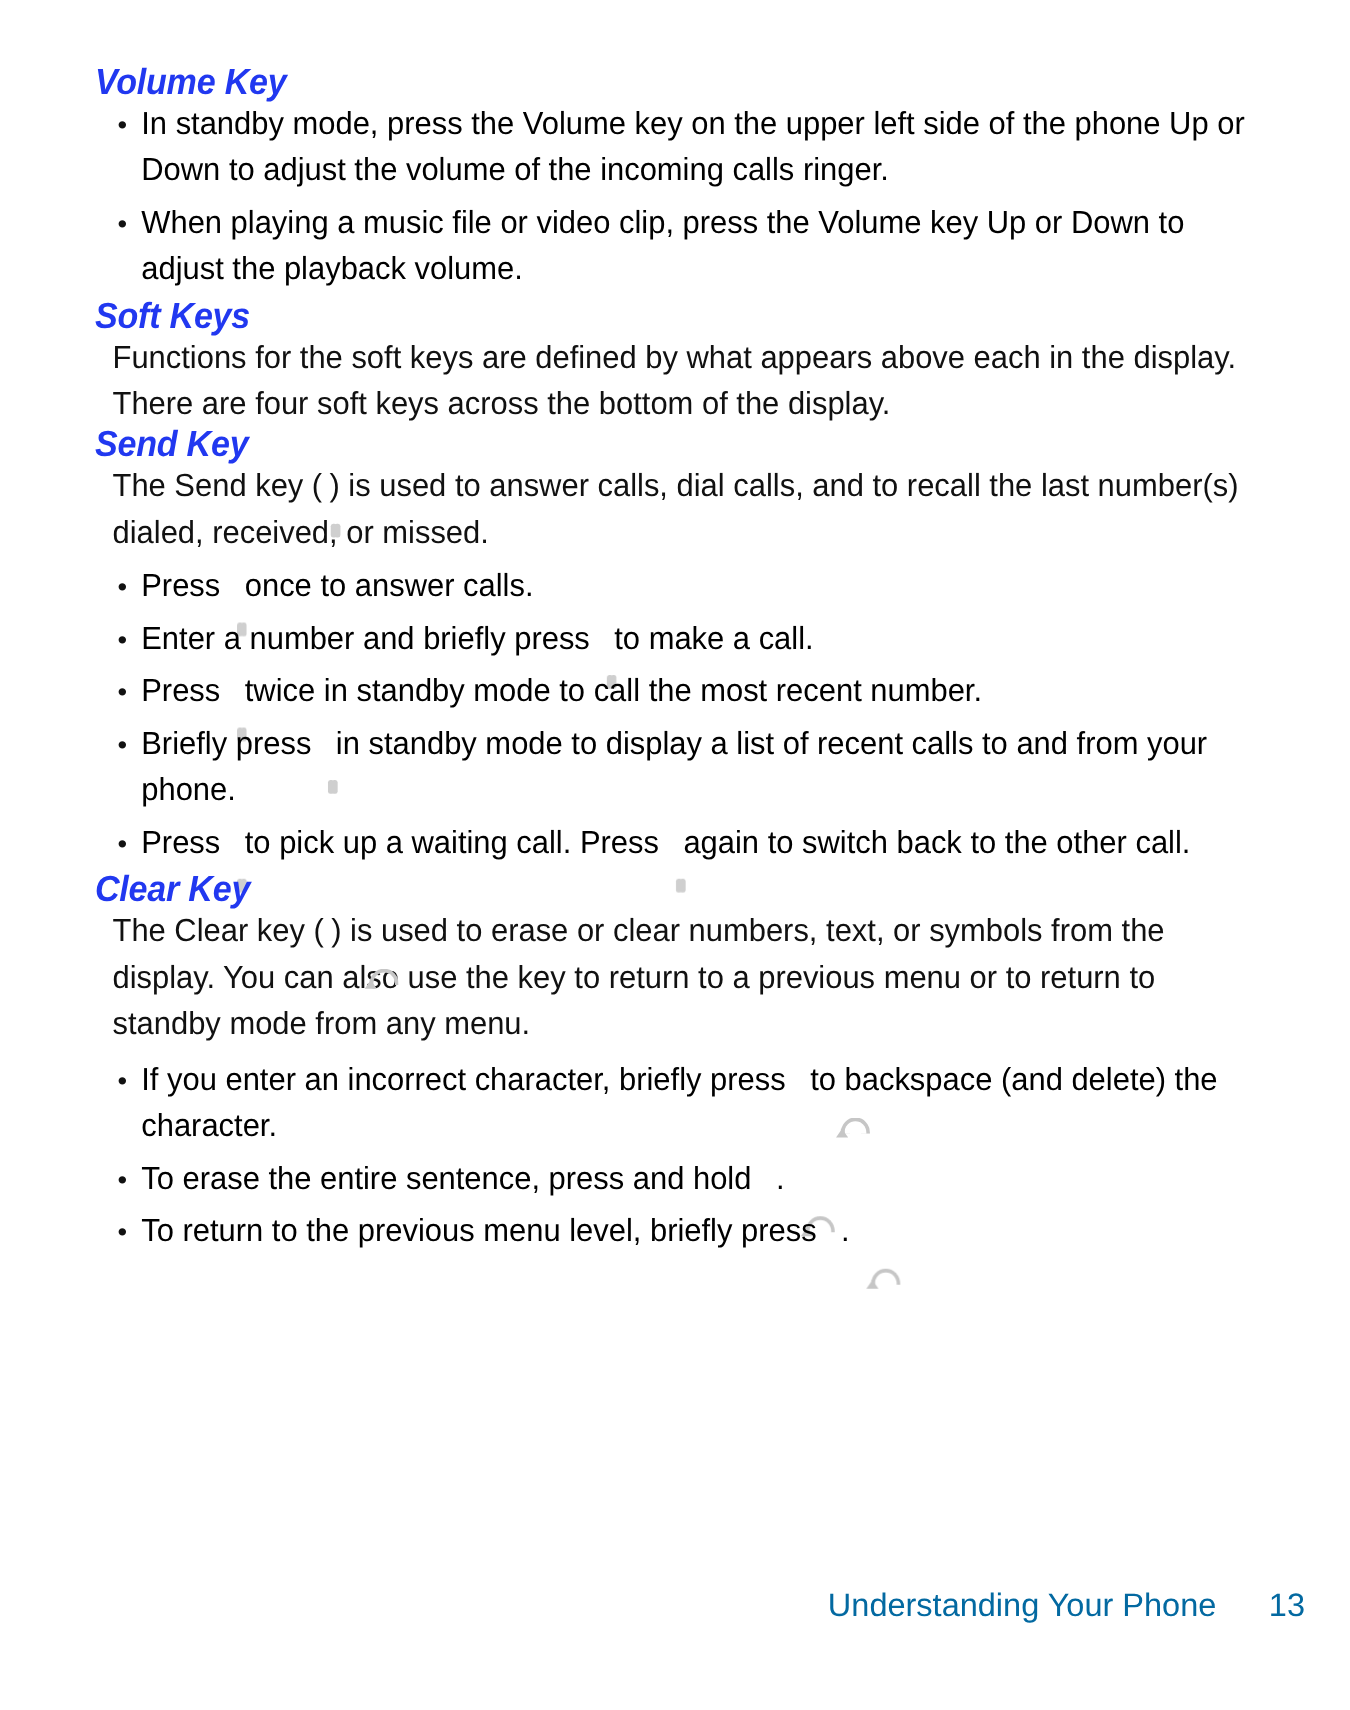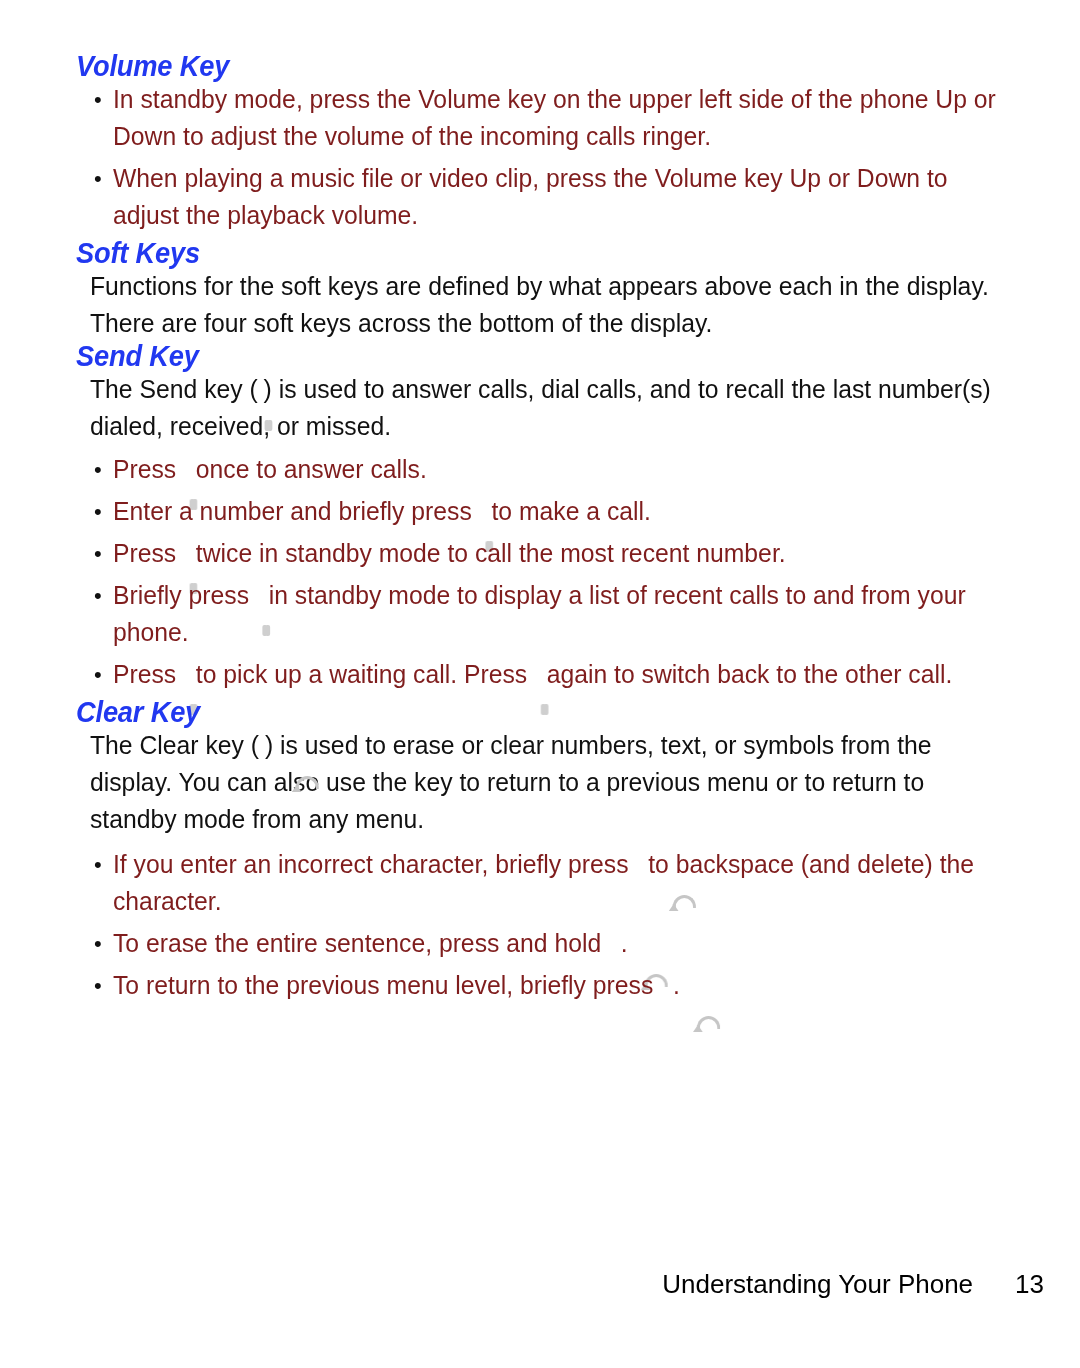--- a/index.html
+++ b/index.html
@@ -63,21 +63,21 @@
     list-style: none;
     margin: 0;
     padding: 0;
   }
   ul.bullets > li {
     position: relative;
     font-size: 25.5px;
     line-height: 37px;
     padding-left: 37px;
     margin: 0 0 5px 0;
-    color: #7f1d1d;
+    color: #000000;
   }
   ul.bullets > li .li-inner {
     display: block;
     transform: scaleX(0.97);
     transform-origin: left top;
   }
   ul.bullets > li::before {
     content: "\2022";
     position: absolute;
     left: 18px;
@@ -186,21 +186,21 @@
   .clear-key.mid  { width: 88px; }
 
   
   .footer {
     position: absolute;
     left: 0;
     right: 0;
     bottom: 48px;
     text-align: right;
     padding-right: 36px;
-    color: #000000;
+    color: #0369a1;
   }
   .footer .ftext {
     font-size: 26px;
     font-family: "Liberation Sans", "DejaVu Sans", sans-serif;
     letter-spacing: 0px;
   }
   .footer .pnum {
     font-size: 26px;
     font-family: "Liberation Sans", "DejaVu Sans", sans-serif;
     margin-left: 42px;

